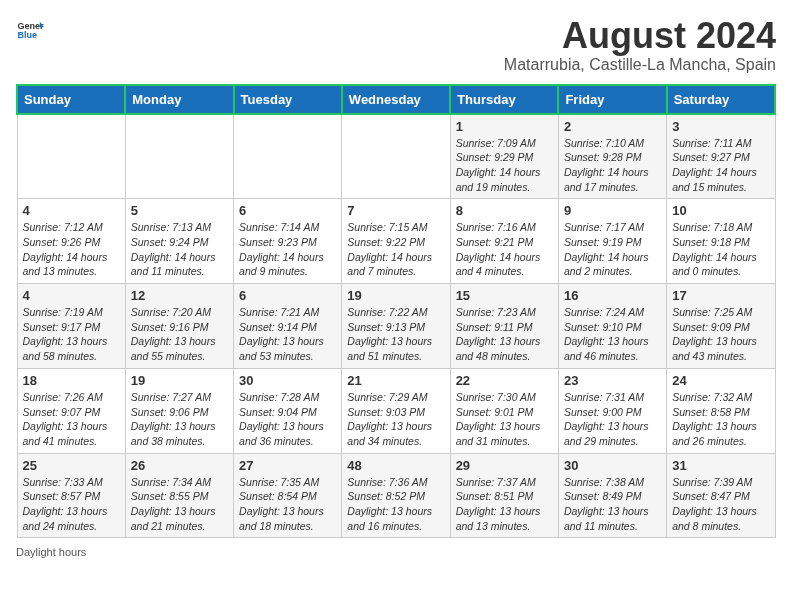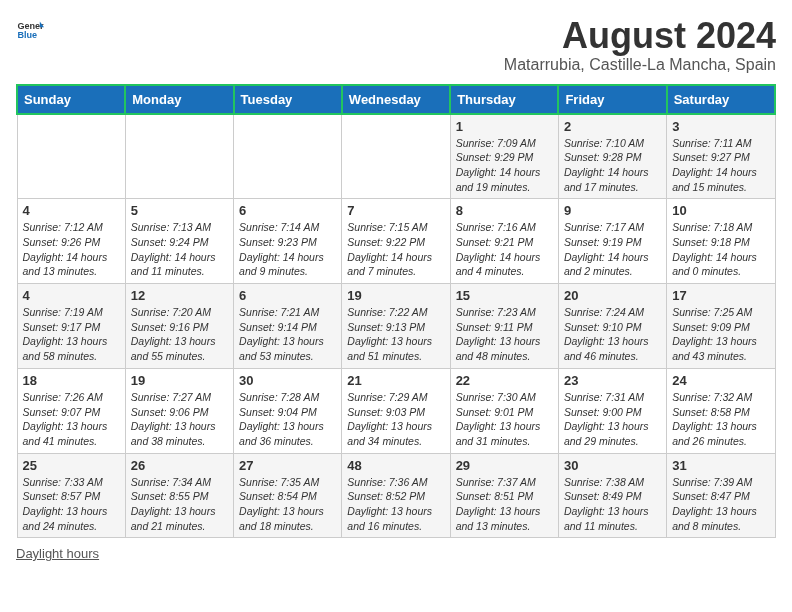--- a/index.html
+++ b/index.html
@@ -77,23 +77,22 @@
       color: #333;
       font-size: 10.5px;
       line-height: 1.4;
       font-style: italic;
     }
     .empty-cell {
       background: #fff !important;
     }
     .footer-note {
       margin-top: 8px;
-      font-size: 13px;
+      font-size: 11px;
       color: #555;
-      text-decoration: underline;
     }
   </style>
 </head>
 <body>
 
 <div class="header-area">
   <div class="logo">
     <svg class="logo-icon" viewBox="0 0 40 40">
       <text x="2" y="18" font-size="13" font-weight="bold" fill="#333">General</text>
       <text x="2" y="32" font-size="13" font-weight="bold" fill="#1a6fba">Blue</text>
@@ -182,21 +181,21 @@
         </td>
         <td>
           <span class="day-number">19</span>
           <div class="day-info">Sunrise: 7:22 AM<br>Sunset: 9:13 PM<br>Daylight: 13 hours and 51 minutes.</div>
         </td>
         <td>
           <span class="day-number">15</span>
           <div class="day-info">Sunrise: 7:23 AM<br>Sunset: 9:11 PM<br>Daylight: 13 hours and 48 minutes.</div>
         </td>
         <td>
-          <span class="day-number">20</span>
+          <span class="day-number">16</span>
           <div class="day-info">Sunrise: 7:24 AM<br>Sunset: 9:10 PM<br>Daylight: 13 hours and 46 minutes.</div>
         </td>
         <td>
           <span class="day-number">17</span>
           <div class="day-info">Sunrise: 7:25 AM<br>Sunset: 9:09 PM<br>Daylight: 13 hours and 43 minutes.</div>
         </td>
       </tr>
       <tr>
         <td>
           <span class="day-number">18</span>

